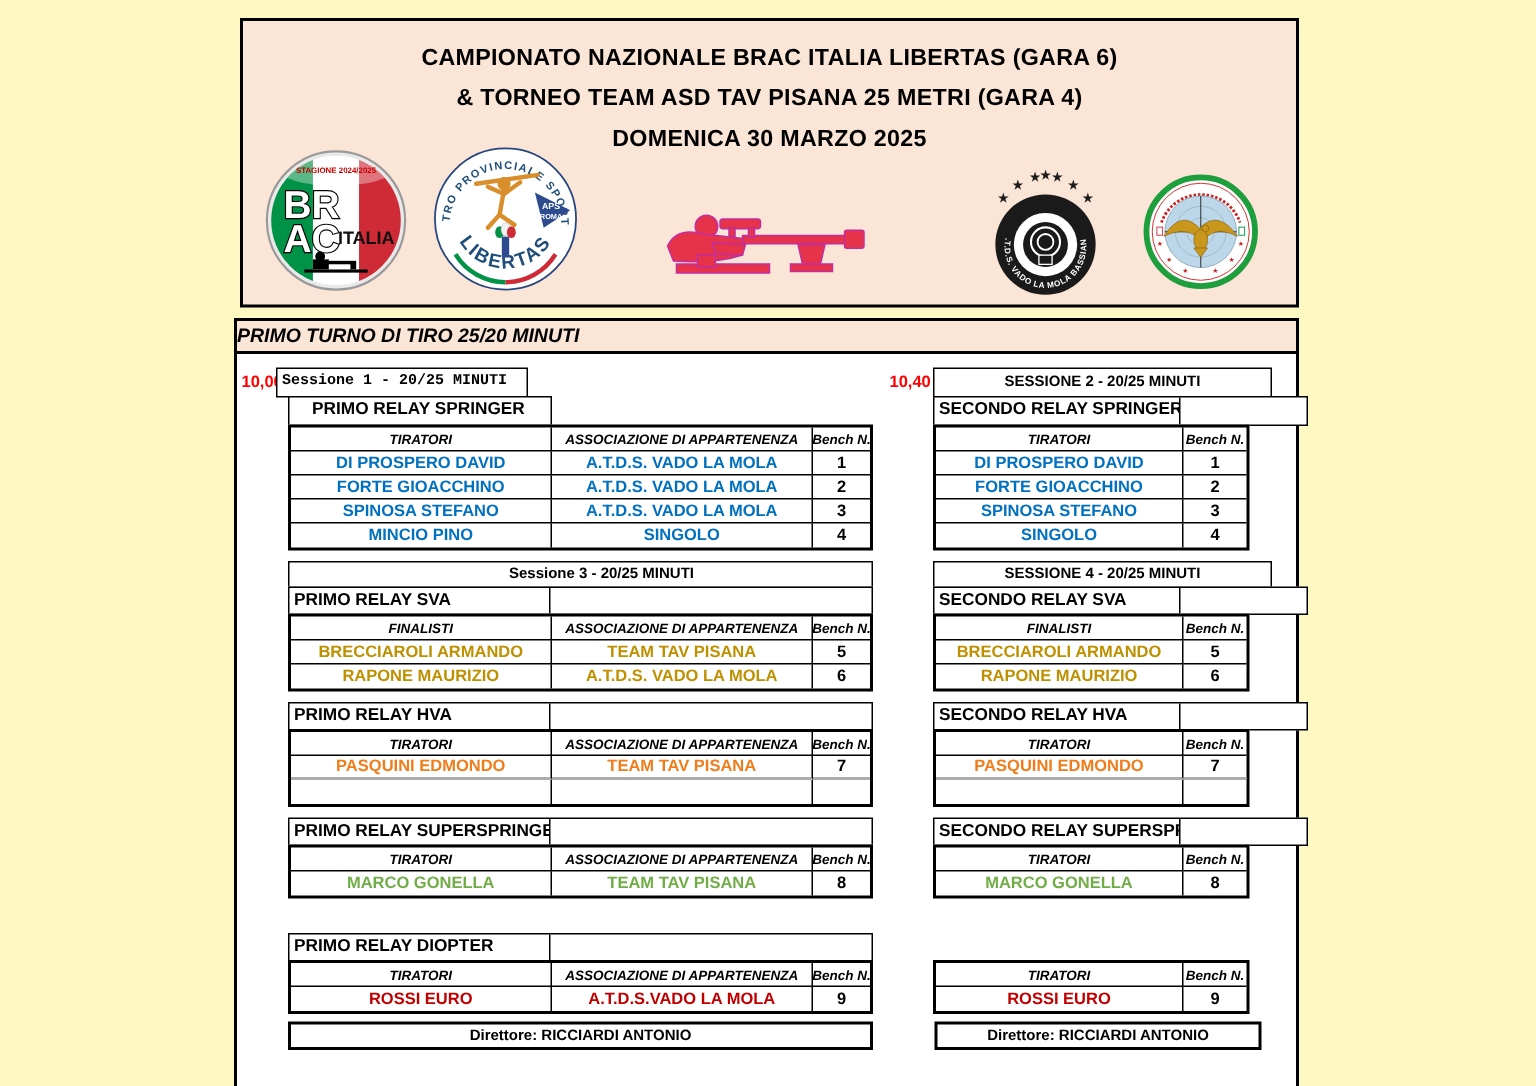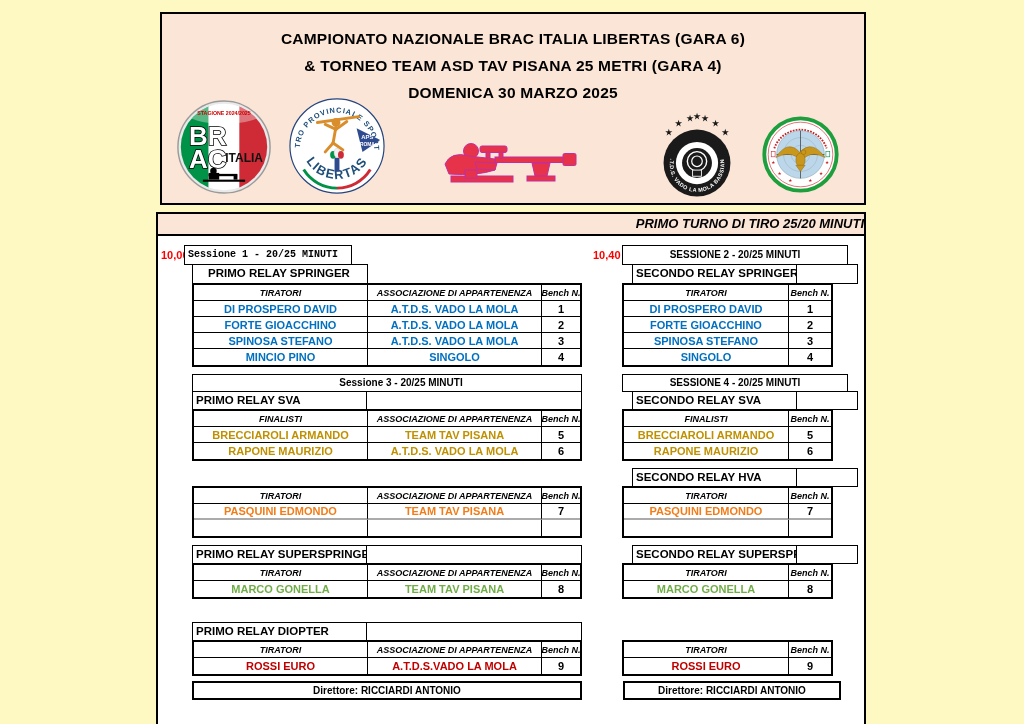--- a/index.html
+++ b/index.html
@@ -12,41 +12,41 @@
   .title-line{position:absolute;left:0;width:100%;text-align:center;font-weight:bold;
               font-size:15.5px;color:#000;letter-spacing:.2px;white-space:nowrap;}
   .t1{top:16px;} .t2{top:43px;} .t3{top:70px;}
   .logo{position:absolute;}
 
   
   .body-box{position:absolute;left:156px;top:212px;width:710px;height:512px;
             box-sizing:border-box;border:2.5px solid #000;border-bottom:none;background:#fff;}
   .turno-bar{position:absolute;left:156px;top:212px;width:710px;height:24px;
              box-sizing:border-box;border:2.5px solid #000;background:#FBE5D6;
-             font-weight:bold;font-style:italic;font-size:13px;text-align:right;
+             font-weight:bold;font-style:italic;font-size:13px;text-align:left;
              line-height:20px;color:#000;}
 
   
   .abs{position:absolute;box-sizing:border-box;}
   .time{font-weight:bold;font-size:11px;white-space:nowrap;}
   .box{border:1.5px solid #000;background:#fff;font-weight:bold;color:#000;overflow:hidden;}
   .sess{font-size:10px;line-height:17px;padding-left:3px;white-space:nowrap;}
   .sess.center{text-align:center;padding-left:0;}
   .relay-grid{display:grid;border:1.5px solid #000;background:#fff;}
   .relay-grid .rcell{box-sizing:border-box;border-right:1.5px solid #000;font-weight:bold;
                      font-size:11.5px;line-height:16px;padding-left:3px;white-space:nowrap;
                      overflow:hidden;color:#000;}
   .relay-grid .rcell:last-child{border-right:none;}
 
   
   .grid{display:grid;border:2px solid #000;background:#fff;}
   .tbl-l{width:390px;grid-template-columns:174px 174px 38px;}
   .tbl-r{width:211px;grid-template-columns:165px 42px;}
   .relay-l{width:390px;grid-template-columns:174px auto;}
-  .relay-r{width:226px;grid-template-columns:164px auto;margin-left:10px;}
+  .relay-r{width:250px;grid-template-columns:164px auto;}
   .cell{box-sizing:border-box;height:16px;border-right:1px solid #000;border-bottom:1px solid #000;
         display:flex;align-items:center;justify-content:center;font-weight:bold;font-size:11px;
         white-space:nowrap;overflow:hidden;color:#000;}
   .cell.lc{border-right:none;}
   .cell.lr{border-bottom:none;}
   .hcell{font-size:9px;font-style:italic;}
   .gb{border-bottom:2px solid #ABABAB;}
   .footer-box{border:2px solid #000;background:#fff;font-weight:bold;font-size:10px;
               text-align:center;line-height:16px;color:#000;}
   svg text{font-family:"Liberation Sans",sans-serif;}
@@ -241,20 +241,24 @@
     <div class="cell hcell">ASSOCIAZIONE DI APPARTENENZA</div>
     <div class="cell hcell lc">Bench N.</div>
     <div class="cell" style="color: rgb(191, 144, 0);">BRECCIAROLI ARMANDO</div>
     <div class="cell" style="color: rgb(191, 144, 0);">TEAM TAV PISANA</div>
     <div class="cell lc">5</div>
     <div class="cell lr" style="color: rgb(191, 144, 0);">RAPONE MAURIZIO</div>
     <div class="cell lr" style="color: rgb(191, 144, 0);">A.T.D.S. VADO LA MOLA</div>
     <div class="cell lc lr">6</div>
   </div>
 
+  <div class="abs relay-grid relay-l" style="left:192px;top:468px;height:19px;">
+    <div class="rcell">PRIMO RELAY HVA</div>
+    <div class="rcell"></div>
+  </div>
   <div class="abs grid tbl-l" style="left:192px;top:486px;">
     <div class="cell hcell">TIRATORI</div>
     <div class="cell hcell">ASSOCIAZIONE DI APPARTENENZA</div>
     <div class="cell hcell lc">Bench N.</div>
     <div class="cell gb" style="color: rgb(240, 125, 26);">PASQUINI EDMONDO</div>
     <div class="cell gb" style="color: rgb(240, 125, 26);">TEAM TAV PISANA</div>
     <div class="cell lc gb">7</div>
     <div class="cell lr"></div>
     <div class="cell lr"></div>
     <div class="cell lc lr"></div>

